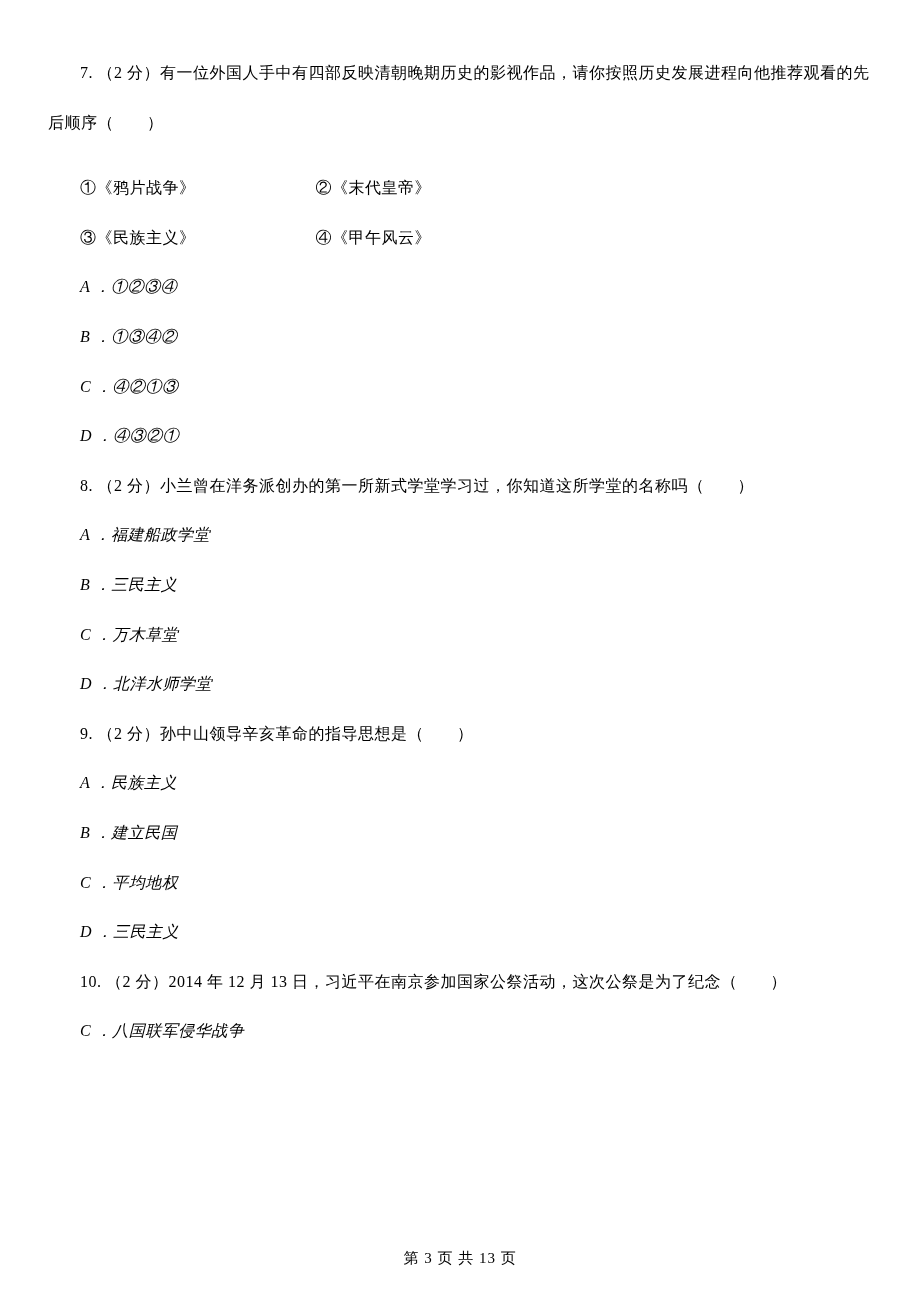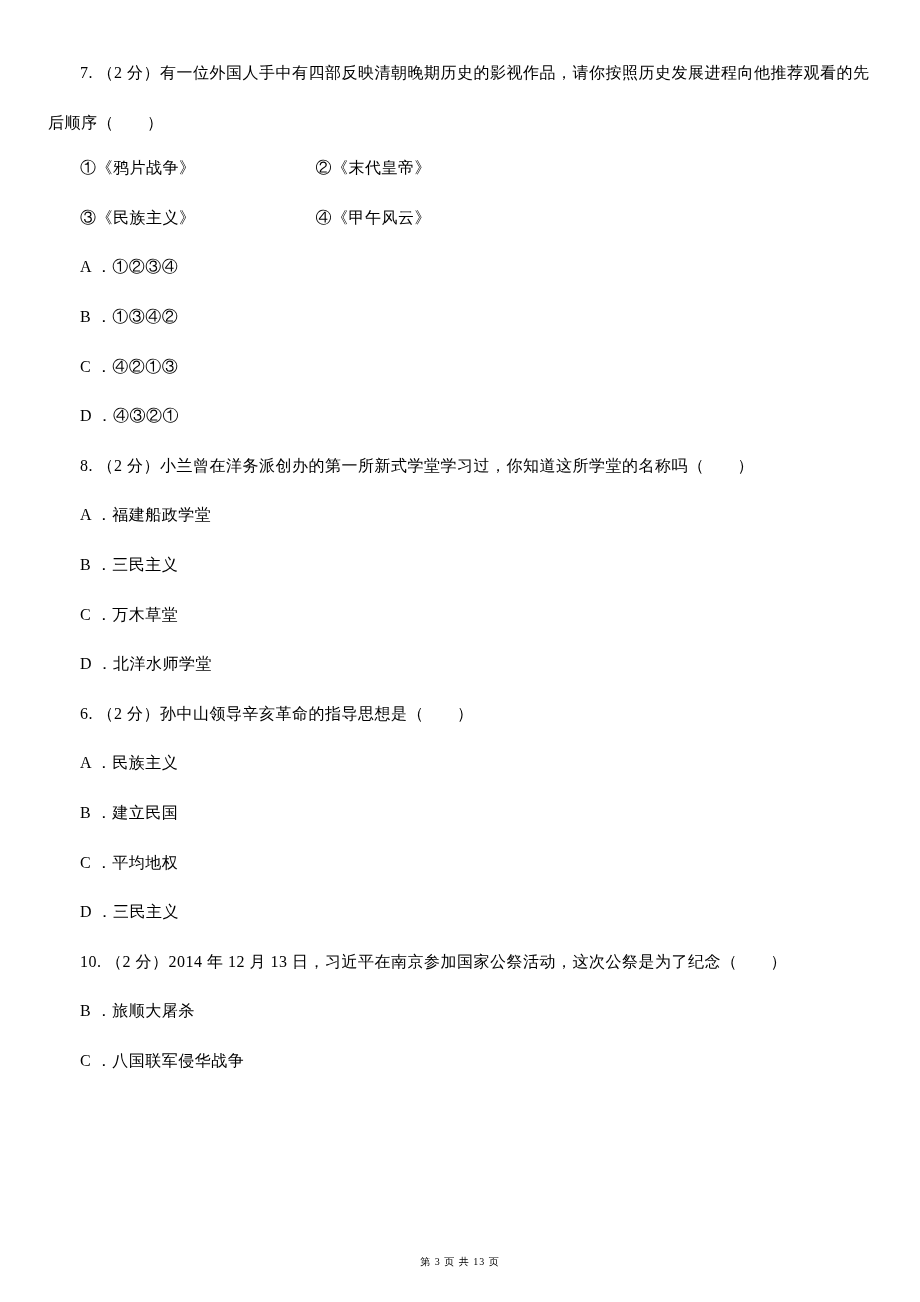--- a/index.html
+++ b/index.html
@@ -17,43 +17,44 @@
     .question-block {
       margin-bottom: 8px;
     }
     .question-text {
       text-indent: 2em;
       margin-bottom: 24px;
       letter-spacing: 0.5px;
     }
     .question-text-continue {
       text-indent: 0;
-      margin-bottom: 20px;
+      margin-bottom: 40px;
       letter-spacing: 0.5px;
     }
     .movie-row {
       text-indent: 2em;
       margin-bottom: 24px;
       letter-spacing: 0.5px;
     }
     .movie-row .movie2 {
       margin-left: 7.5em;
     }
     .option {
       text-indent: 2em;
       margin-bottom: 24px;
       letter-spacing: 0.5px;
+      font-style: italic;
     }
     .footer {
       position: absolute;
       bottom: 32px;
       left: 0;
       width: 920px;
       text-align: center;
-      font-size: 10px;
+      font-size: 15px;
       letter-spacing: 1px;
     }
   </style>
 </head>
 <body>
 
 <div class="question-block">
   <div class="question-text">7. （2 分）有一位外国人手中有四部反映清朝晚期历史的影视作品，请你按照历史发展进程向他推荐观看的先</div>
   <div class="question-text-continue">后顺序（　　）</div>
   <div class="movie-row">
@@ -70,26 +71,25 @@
 
 <div class="question-block">
   <div class="question-text">8. （2 分）小兰曾在洋务派创办的第一所新式学堂学习过，你知道这所学堂的名称吗（　　）</div>
   <div class="option">A ．福建船政学堂</div>
   <div class="option">B ．三民主义</div>
   <div class="option">C ．万木草堂</div>
   <div class="option">D ．北洋水师学堂</div>
 </div>
 
 <div class="question-block">
-  <div class="question-text">6. （2 分）孙中山领导辛亥革命的指导思想是（　　）</div>
+  <div class="question-text">9. （2 分）孙中山领导辛亥革命的指导思想是（　　）</div>
   <div class="option">A ．民族主义</div>
   <div class="option">B ．建立民国</div>
   <div class="option">C ．平均地权</div>
   <div class="option">D ．三民主义</div>
 </div>
 
 <div class="question-block">
   <div class="question-text">10. （2 分）2014 年 12 月 13 日，习近平在南京参加国家公祭活动，这次公祭是为了纪念（　　）</div>
-  <div class="option">B ．旅顺大屠杀</div>
   <div class="option">C ．八国联军侵华战争</div>
 </div>
 
 <div class="footer">第 3 页 共 13 页</div>
 
 </body></html>

